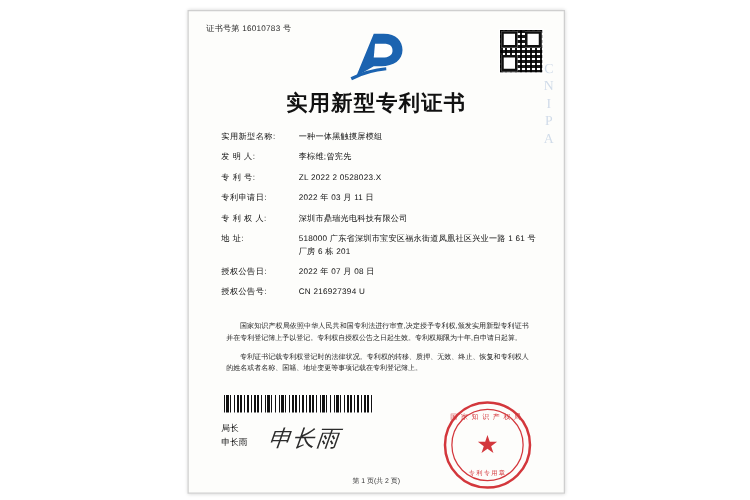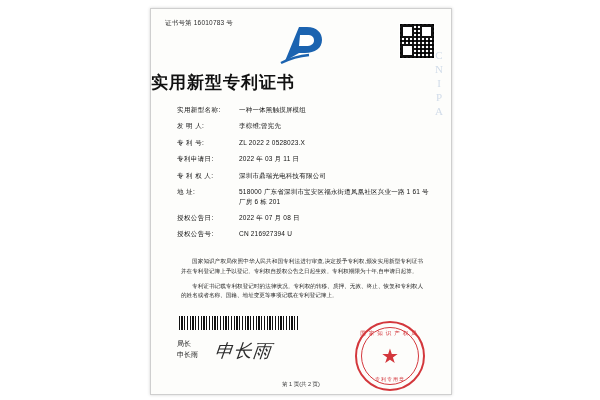--- a/index.html
+++ b/index.html
@@ -89,20 +89,21 @@
     position: absolute;
     left: 1px; bottom: 1px;
     width: 9px; height: 9px;
     border: 2px solid #111;
     background: #fff;
   }
   .title {
     position: absolute;
     left: 0; right: 0;
     top: 62px;
+    text-align: center;
     font-family: "Liberation Serif", serif;
     font-weight: bold;
     font-size: 17px;
     letter-spacing: 1px;
     color: #111;
   }
   .fields {
     position: absolute;
     left: 26px;
     top: 96px;

